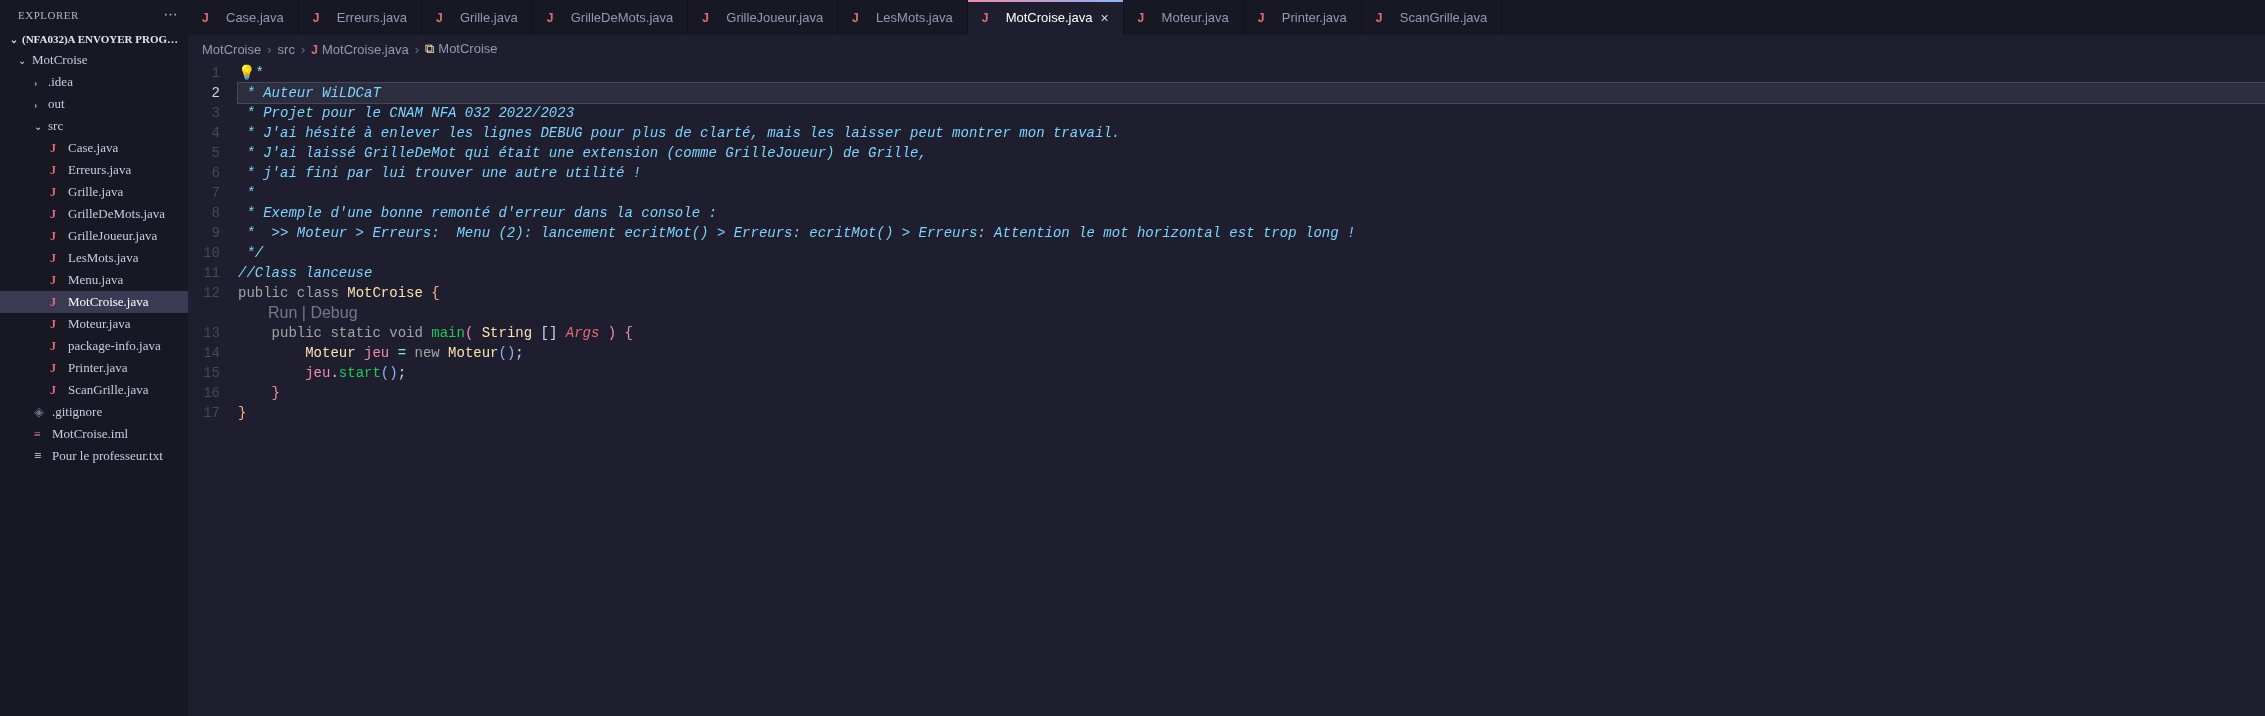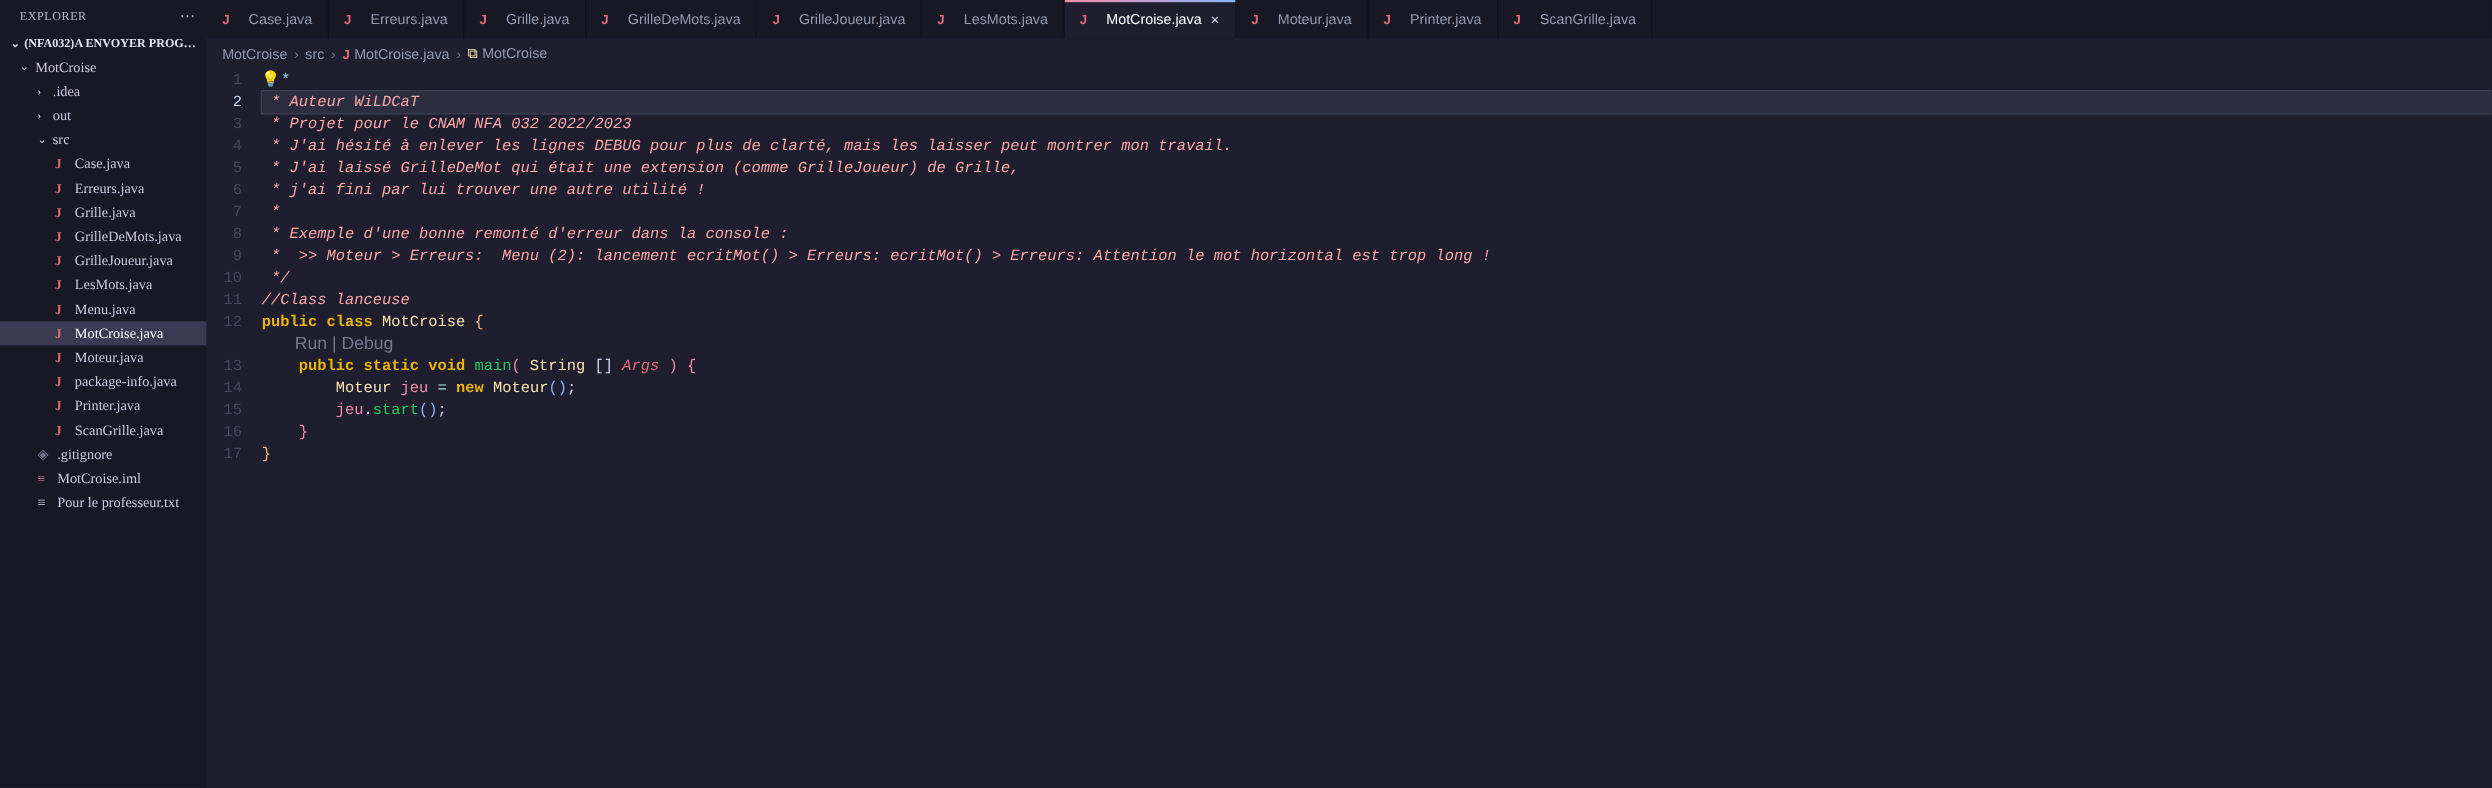--- a/index.html
+++ b/index.html
@@ -179,22 +179,22 @@
       background: rgba(88, 91, 112, 0.25);
       outline: 1px solid #45475a;
     }
     .codelens {
       height: 20px;
       font-size: 16px;
       color: #787790;
       padding-left: 30px;
       font-family: "Segoe UI", sans-serif;
     }
-    .c-comment { color: #fca5a5; font-style: italic; margin-top: 44px; }
-    .c-keyword { color: #eab308; font-weight: bold; }
+    .c-comment { color: #7dd3fc; font-style: italic; margin-top: 44px; }
+    .c-keyword { color: #a3a3a3; }
     .c-class { color: #f9e2af; }
     .c-type { color: #f9e2af; }
     .c-method { color: #22c55e; }
     .c-var { color: #f38ba8; }
     .c-punct { color: #cdd6f4; }
     .c-paren-y { color: #fab387; }
     .c-paren-p { color: #f38ba8; }
     .c-paren-b { color: #89b4fa; }
     .c-op { color: #94e2d5; }
     .c-param { color: #e06c75; font-style: italic; }

